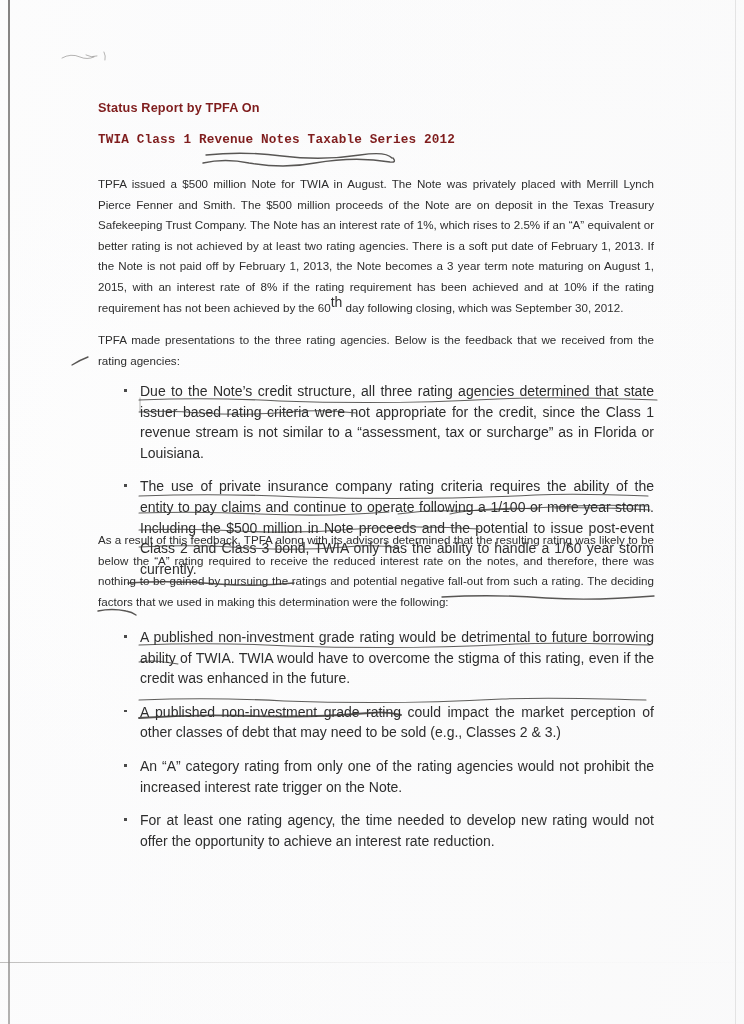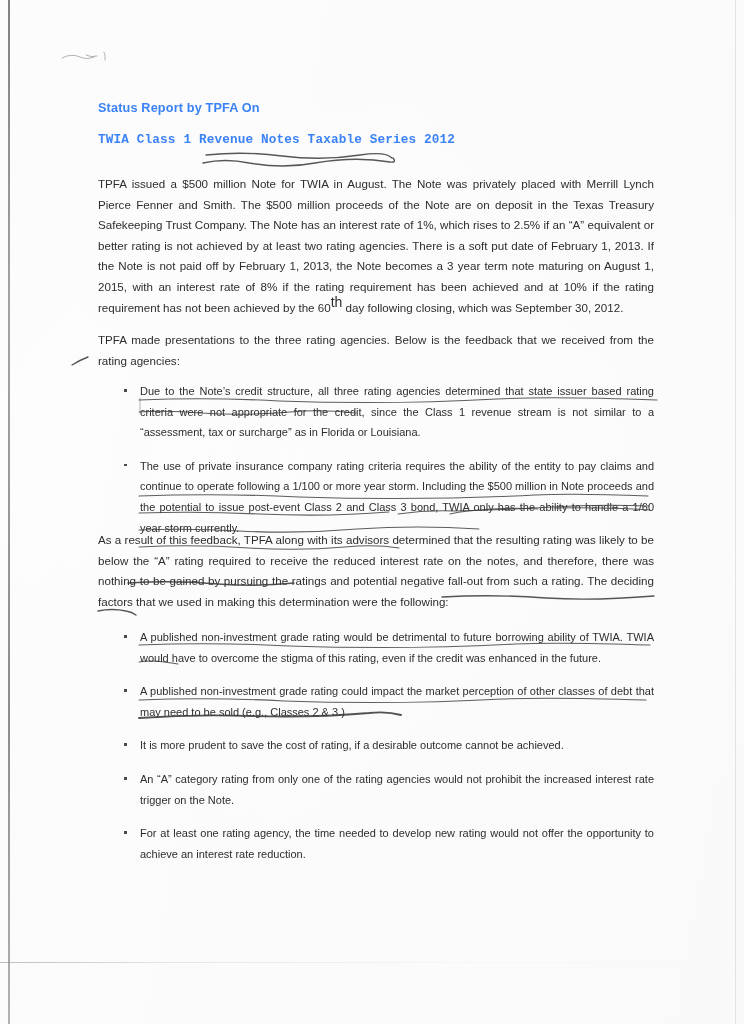--- a/index.html
+++ b/index.html
@@ -66,21 +66,21 @@
     position: absolute;
     left: 98px;
     top: 0;
     width: 556px;
   }
   h1.title-line {
     font-size: 12.7px;
     font-weight: bold;
     letter-spacing: 0.15px;
     margin: 0;
-    color: #3b82f6;
+    color: #7f1d1d;
   }
   .title-1 { position: absolute; top: 101px; left: 0; width: 556px; }
   .title-2 { position: absolute; top: 132px; left: 0; width: 556px; font-family: Liberation Mono, monospace; }
 
   p.para {
     font-size: 11.6px;
     line-height: 20.6px;
     text-align: justify;
     margin: 0;
     color: #2d2d2d;
@@ -93,21 +93,21 @@
   }
 
   ul.bullets {
     list-style: none;
     margin: 0;
     padding: 0;
   }
   ul.bullets li {
     position: relative;
     padding-left: 42px;
-    font-size: 11px;
+    font-size: 14px;
     line-height: 20.6px;
     text-align: justify;
     color: #2d2d2d;
     margin-bottom: 13px;
   }
   ul.bullets li:last-child { margin-bottom: 0; }
   ul.bullets li .bullet-glyph {
     position: absolute;
     left: 26px;
     top: 8px;
@@ -192,24 +192,20 @@
           <span class="bullet-glyph"></span>
           <span>A published non-investment grade rating would be detrimental to future borrowing ability of TWIA.  TWIA would have to overcome the stigma of this rating, even if the credit was enhanced in the future.</span>
         </li>
         <li class="nojust">
           <span class="bullet-glyph"></span>
           <span>A published non-investment grade rating could impact the market perception of other classes of debt that may need to be sold (e.g., Classes 2 &amp; 3.)</span>
         </li>
         <li class="nojust">
           <span class="bullet-glyph"></span>
         </li>
-        <li class="nojust">
-          <span class="bullet-glyph"></span>
-          <span>It is more prudent to save the cost of rating, if a desirable outcome cannot be achieved.</span>
-        </li>
         <li>
           <span class="bullet-glyph"></span>
           <span>An “A” category rating from only one of the rating agencies would not prohibit the increased interest rate trigger on the Note.</span>
         </li>
         <li>
           <span class="bullet-glyph"></span>
           <span>For at least one rating agency, the time needed to develop new rating would not offer the opportunity to achieve an interest rate reduction.</span>
         </li>
       </ul>
     </div>

